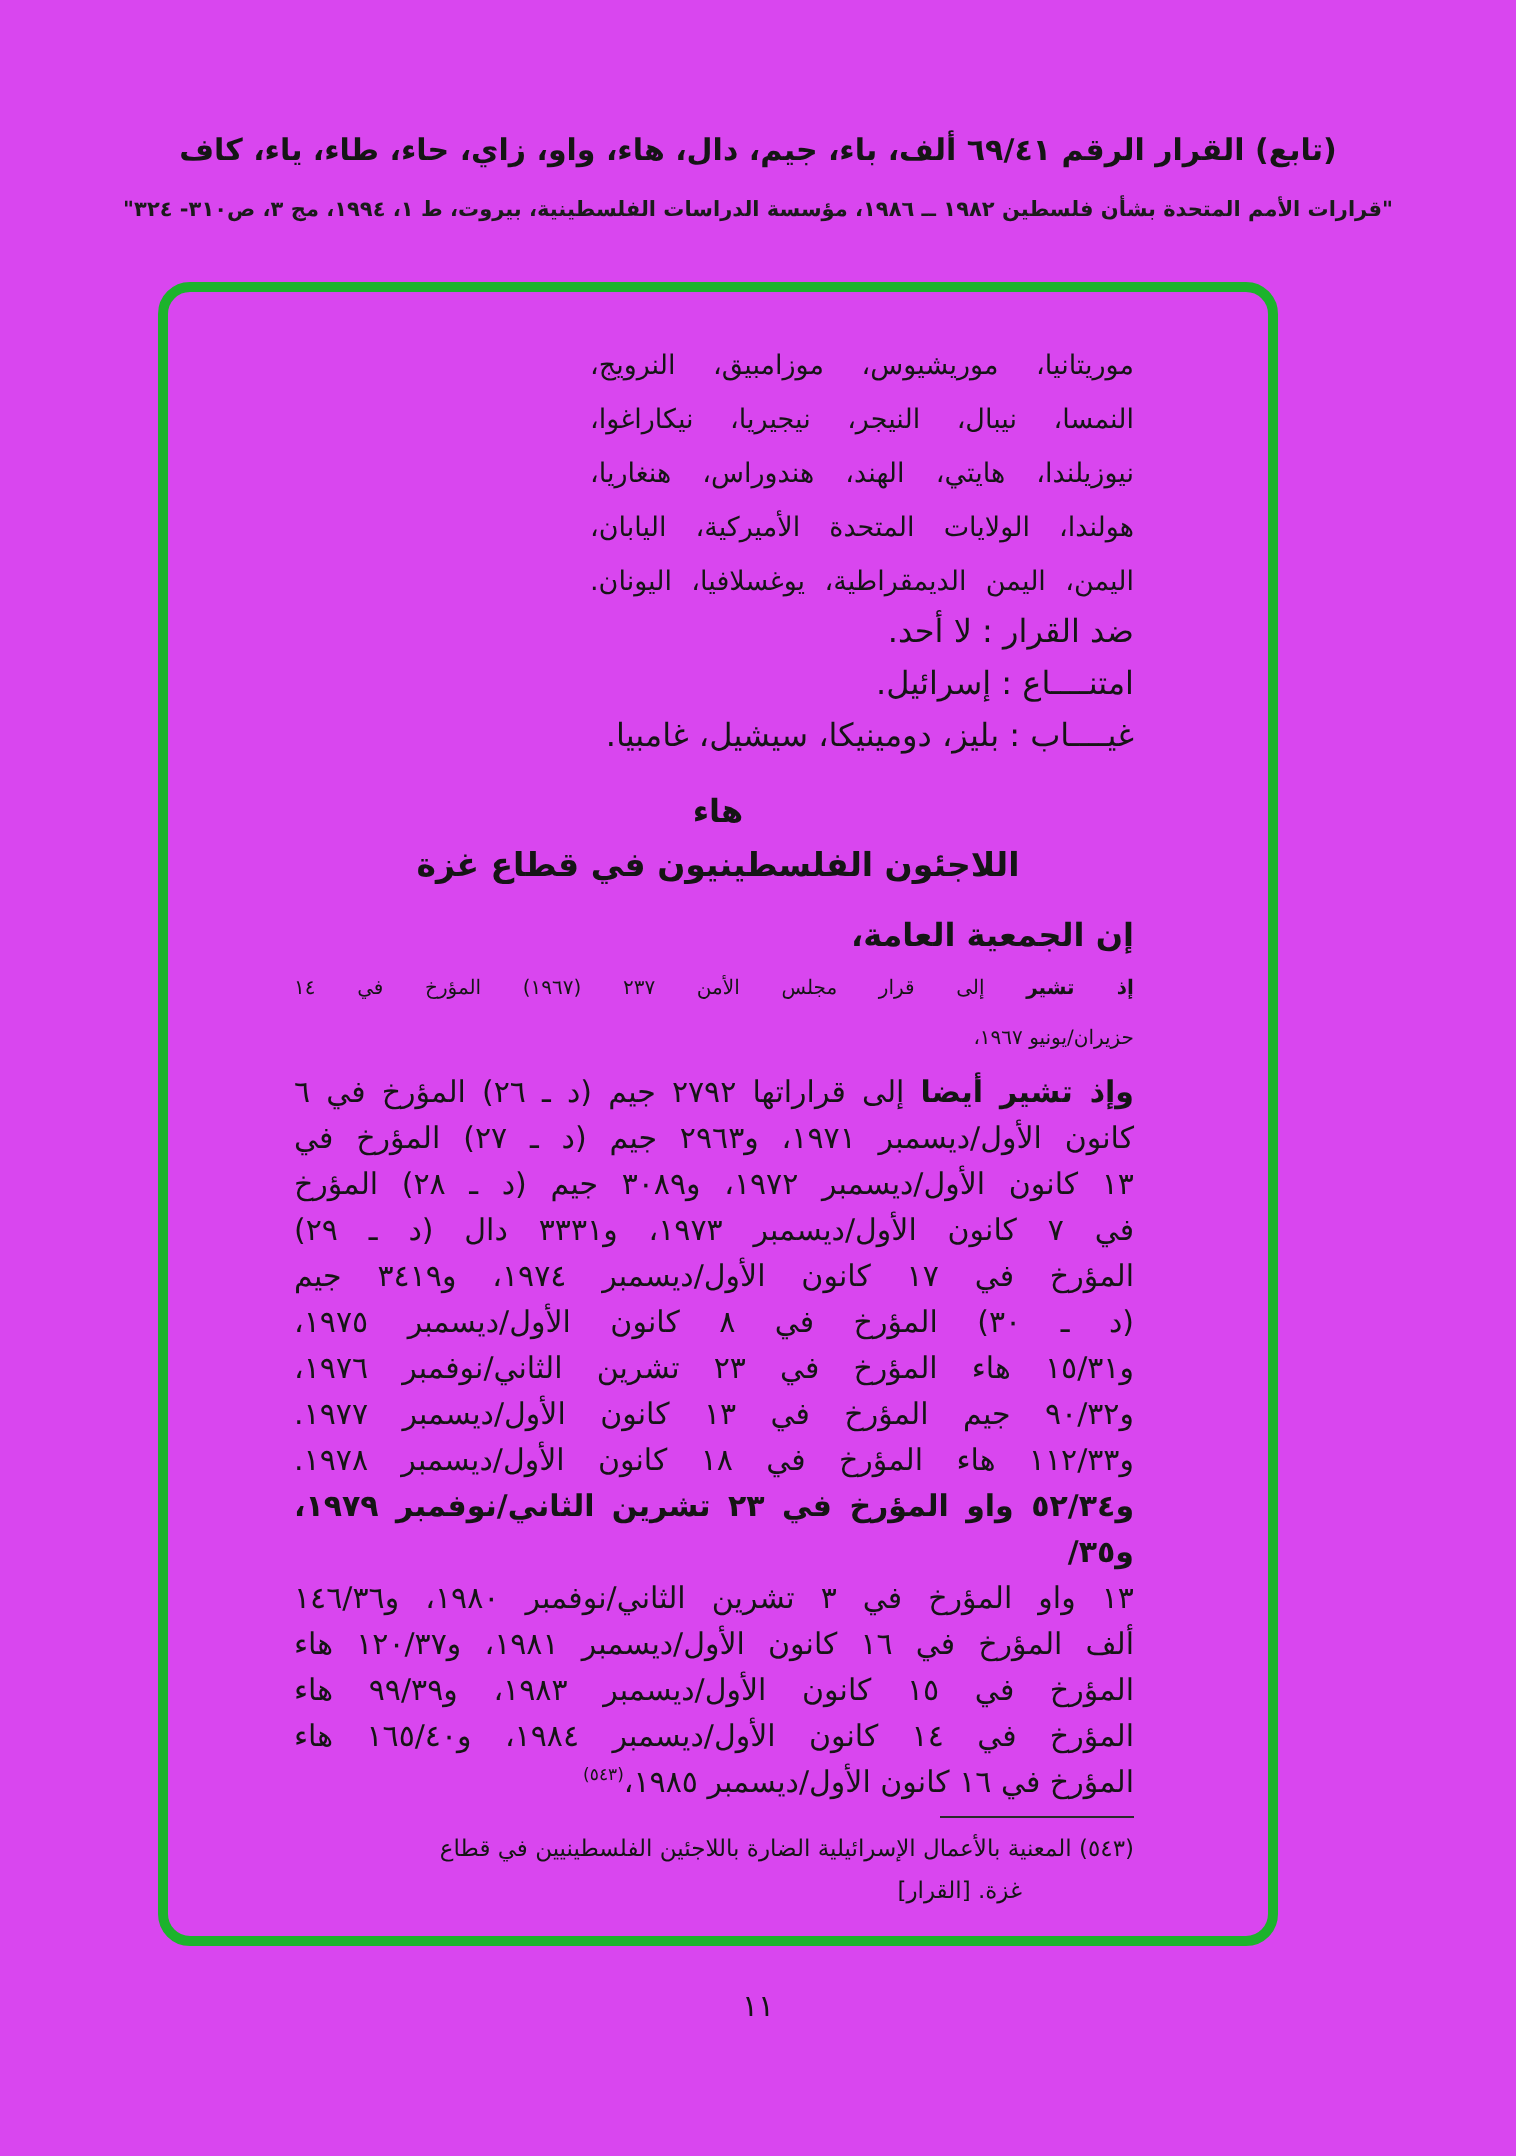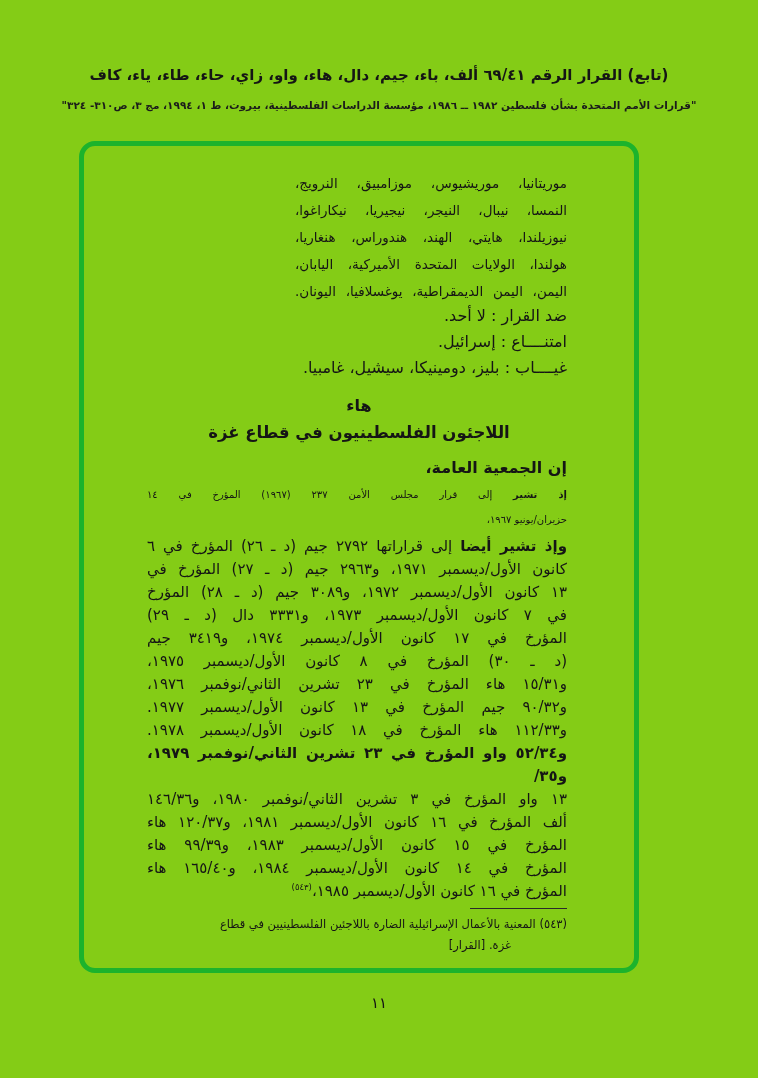--- a/index.html
+++ b/index.html
@@ -1,16 +1,16 @@
 <!DOCTYPE html>
 <html lang="ar"><head>
 <meta charset="utf-8">
 <style>
   html,body{margin:0;padding:0;background:#ffffff;}
-  .page{position:relative;width:758px;height:1078px;background:#84cc16;overflow:hidden;
+  .page{position:relative;width:758px;height:1078px;background:#d946ef;overflow:hidden;
         font-family:"DejaVu Sans",sans-serif;color:#151515;direction:rtl;}
   .header-title{position:absolute;top:66px;left:0;right:0;text-align:center;
         font-size:15px;font-weight:700;letter-spacing:0;}
   .header-source{position:absolute;top:99px;left:0;right:0;text-align:center;
         font-size:10.5px;font-weight:700;color:#1b1b1b;}
   .res-box{position:absolute;left:79px;top:141px;width:560px;height:832px;
         box-sizing:border-box;border:5px solid #1cb32c;border-radius:16px;}
   
   .country-block{position:absolute;top:24px;right:67px;width:272px;
         font-size:13.5px;line-height:27px;}

